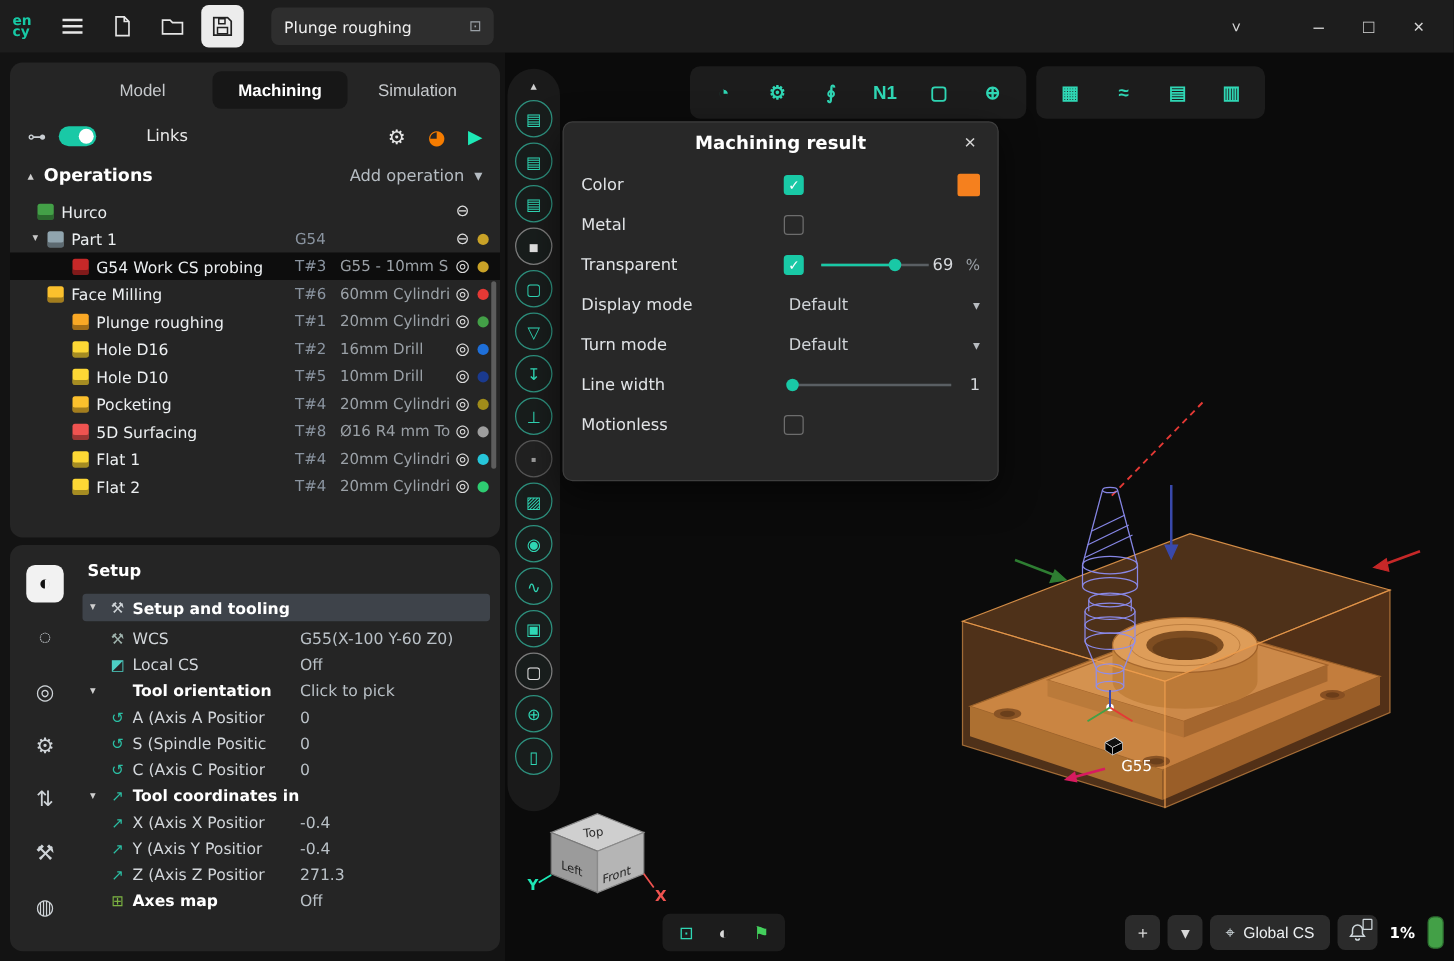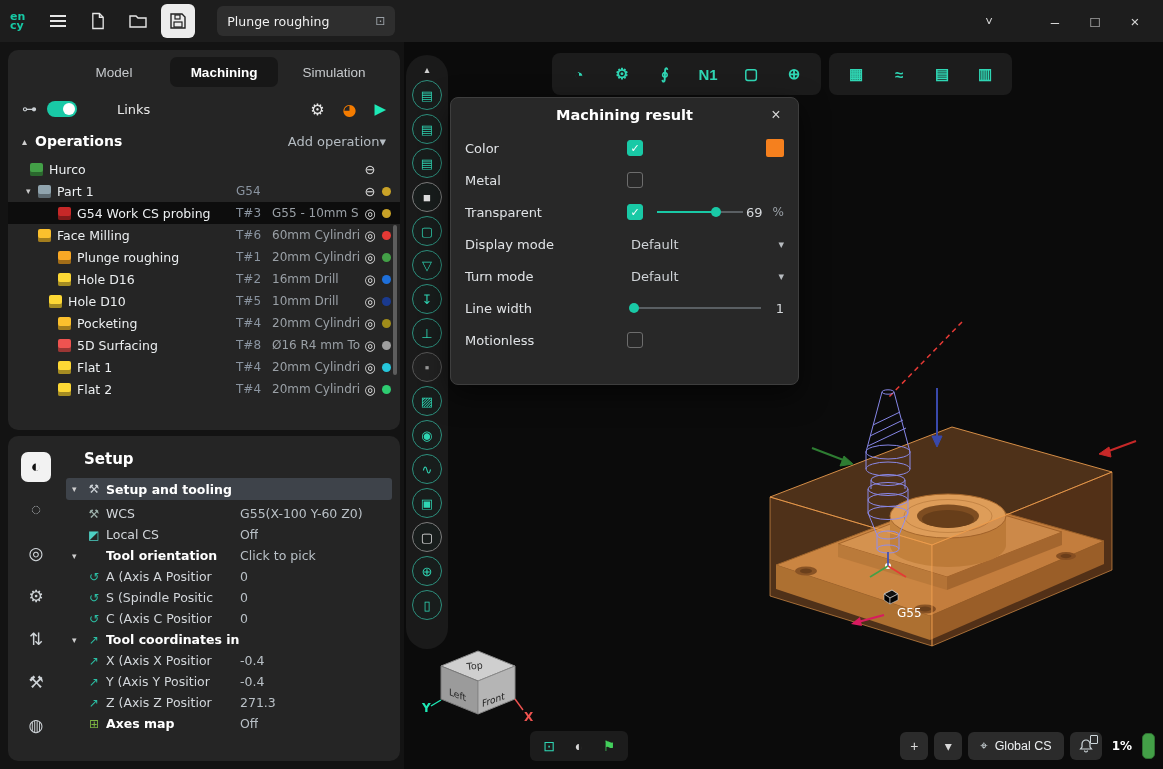--- a/index.html
+++ b/index.html
@@ -44,41 +44,41 @@
   .links-label{ color:#e8e8e8; font-size:13px;margin-left:30px;}
   .links-right{ margin-left:auto; display:flex; align-items:center; gap:18px;}
   .li-gear{ color:#e8e8e8; font-size:16px; cursor:pointer;}
   .li-sync{ color:#f57c00; font-size:16px; cursor:pointer;}
   .li-play{ color:#1de9b6; font-size:15px; cursor:pointer;}
 
   
   .ops-header{ display:flex; align-items:center; height:28px; padding:0 14px; gap:8px; }
   .ops-collapse{ color:#cfcfcf; font-size:10px; cursor:pointer;}
   .ops-title{ font-weight:700; font-size:14px; color:#fff;}
-  .ops-add{ margin-left:auto; display:flex; align-items:center; color:#b5bcc2; font-size:13px; cursor:pointer;}
+  .ops-add{ margin-left:auto; display:flex; gap:8px; align-items:center; color:#b5bcc2; font-size:13px; cursor:pointer;}
 
   
   .tree { position:relative; margin-top:3px; }
   .op-row { display:flex; align-items:center; height:22px; cursor:pointer; }
   .op-row.selected { background:#0d0d0d; }
   .chev { width:12px; font-size:9px; color:#c9c9c9; flex:0 0 12px;}
   .op-ic { width:13px; height:13px; border-radius:2px; flex:0 0 13px; margin-right:6px; box-shadow:inset 0 -4px 0 rgba(0,0,0,.35);}
   .op-name { flex:1; min-width:0; white-space:nowrap; overflow:hidden; font-size:12.5px; color:#eceff1;}
   .op-tool { flex:0 0 36px; color:#8a94a0; font-size:12px;}
   .op-desc { flex:0 0 88px; color:#9aa0a6; font-size:12px; white-space:nowrap; overflow:hidden;}
   .op-tail { flex:0 0 20px; text-align:center; color:#e0e0e0; font-size:13px;}
   .op-dot { width:9px; height:9px; border-radius:50%; margin:0 9px 0 2px; flex:0 0 9px;}
   .ops-scrollbar{ position:absolute; right:3px; top:175px; width:4px; height:150px; background:#5d5d5d; border-radius:2px; z-index:3; cursor:pointer;}
 
   
   .setup-strip{ position:absolute; left:4px; top:16px; width:48px; display:flex; flex-direction:column; align-items:center; gap:13px;}
   .strip-btn{ width:30px; height:30px; border:none; background:transparent; color:#cfd4d8; font-size:17px; display:flex; align-items:center; justify-content:center; border-radius:7px; cursor:pointer;}
   .strip-btn.active{ background:#f2f2f2; color:#111; }
   .setup-content{ position:absolute; left:58px; right:8px; top:8px; bottom:6px; }
-  .setup-title{ font-weight:700; font-size:15px; color:#fff; margin:6px 0 10px 18px; }
+  .setup-title{ font-weight:700; font-size:13px; color:#fff; margin:6px 0 10px 4px; }
   .su-row{ display:flex; align-items:center; height:21px; padding:0 6px; border-radius:3px; cursor:pointer;}
   .su-row.sec{ background:#3e434a; height:22px; margin-bottom:3px; }
   .su-left{ flex:0 0 168px; display:flex; align-items:center; gap:5px; overflow:hidden; white-space:nowrap;}
   .su-chev{ font-size:9px; color:#cfcfcf; width:10px; flex:0 0 10px;}
   .su-ic{ font-size:12px; width:14px; text-align:center; flex:0 0 14px;}
   .su-label{ font-size:12.5px; color:#d2d6da; overflow:hidden; white-space:nowrap;}
   .su-row.sec .su-label, .su-row.hdr .su-label, .su-row.hdr2 .su-label{ font-weight:700; color:#fff;}
   .su-value{ font-size:12.5px; color:#b9c0c6; white-space:nowrap; overflow:hidden;}
 
   
@@ -354,21 +354,21 @@
       <div class="op-row" style="padding-left: 38px;">
         <span class="chev"></span>
         <span class="op-ic" style="background: rgb(253, 216, 53);"></span>
         <span class="op-name">Hole D16</span>
         <span class="op-tool">T#2</span>
         <span class="op-desc">16mm Drill</span>
         <span class="op-tail">◎</span>
         <span class="op-dot" style="background: rgb(30, 111, 217);"></span>
       </div>
 
-      <div class="op-row" style="padding-left: 29px;">
+      <div class="op-row" style="padding-left: 38px;">
         <span class="chev"></span>
         <span class="op-ic" style="background: rgb(253, 216, 53);"></span>
         <span class="op-name">Hole D10</span>
         <span class="op-tool">T#5</span>
         <span class="op-desc">10mm Drill</span>
         <span class="op-tail">◎</span>
         <span class="op-dot" style="background: rgb(26, 58, 143);"></span>
       </div>
 
       <div class="op-row" style="padding-left: 38px;">

